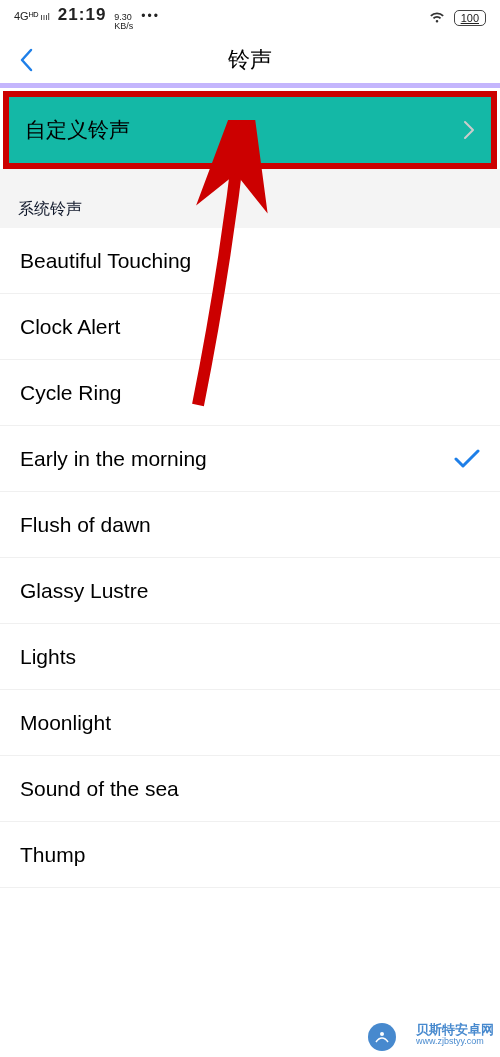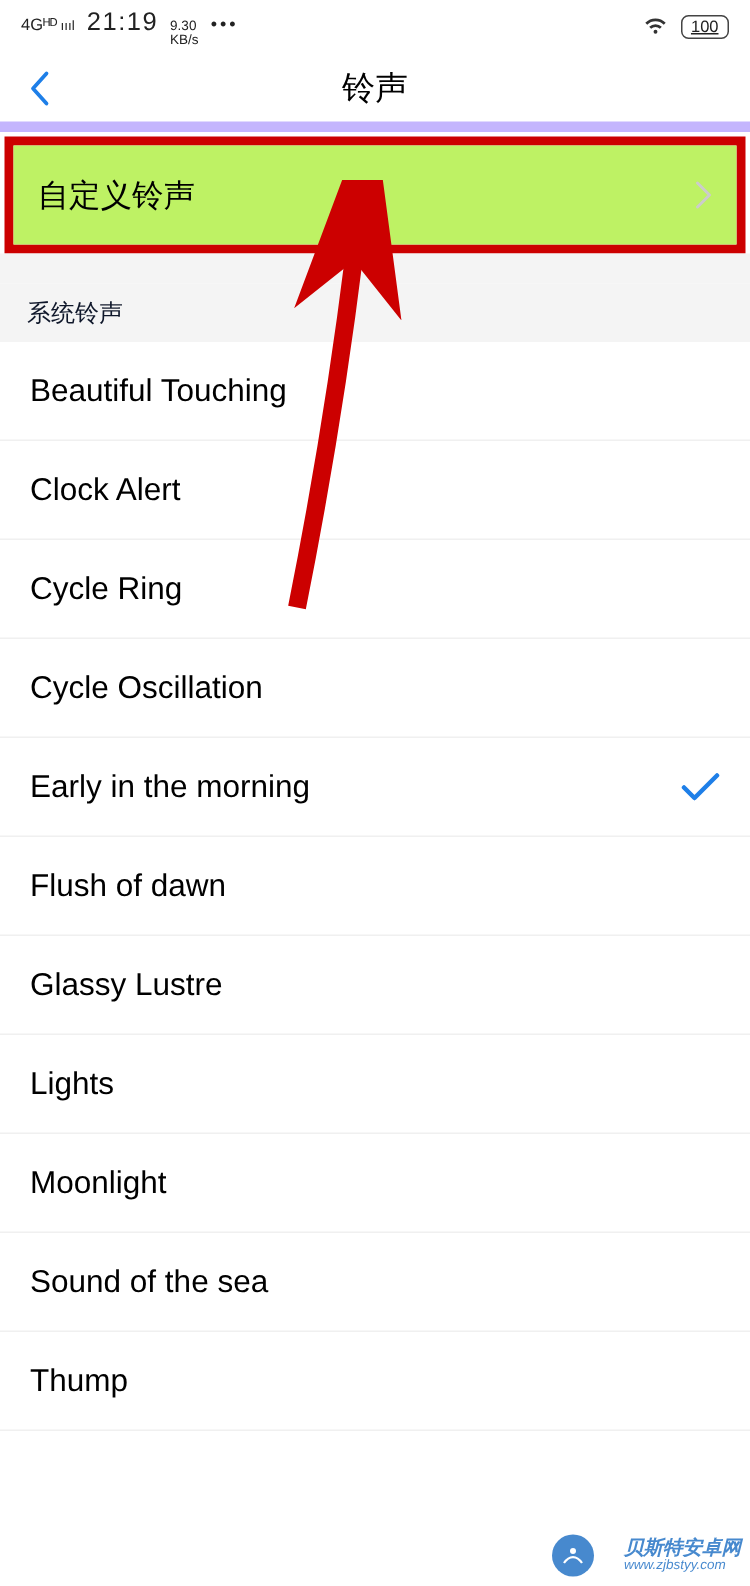--- a/index.html
+++ b/index.html
@@ -14,39 +14,39 @@
     .status-bar {
       height: 36px;
       display: flex;
       align-items: center;
       padding: 0 14px;
       font-size: 13px;
       color: #222;
     }
     .status-left { display: flex; align-items: baseline; gap: 8px; }
     .signal { font-size: 11px; }
-    .time { font-size: 17px; font-weight: 400; letter-spacing: 1px; }
+    .time { font-size: 17px; font-weight: 700; letter-spacing: 1px; }
     .speed { font-size: 9px; line-height: 1; }
     .dots { letter-spacing: 2px; font-size: 12px; }
     .status-right { margin-left: auto; display: flex; align-items: center; gap: 8px; }
     .wifi { font-size: 14px; }
     .battery {
       border: 1.5px solid #444;
       border-radius: 5px;
       padding: 1px 6px;
       font-size: 11px;
       position: relative;
       text-decoration: underline;
     }
     .nav-bar {
       height: 52px;
       display: flex;
       align-items: center;
       position: relative;
-      border-bottom: 7px solid #c4b5fd;
+      border-bottom: 5px solid #c4b5fd;
     }
     .back-btn {
       position: absolute;
       left: 12px;
       width: 28px;
       height: 28px;
       display: flex;
       align-items: center;
       justify-content: center;
     }
@@ -59,21 +59,21 @@
     }
     .highlight-box {
       border: 6px solid #c00;
       margin: 3px 3px 0 3px;
     }
     .custom-row {
       height: 66px;
       display: flex;
       align-items: center;
       padding: 0 16px;
-      background: #bef264;
+      background: #14b8a6;
     }
     .custom-label { font-size: 21px; color: #000; }
     .chevron-right {
       margin-left: auto;
       width: 12px;
       height: 20px;
     }
     .gap { height: 20px; background: #f4f4f4; }
     .section-header {
       background: #f4f4f4;
@@ -99,24 +99,23 @@
       position: absolute;
       left: 150px;
       top: 120px;
       pointer-events: none;
     }
     .watermark {
       position: absolute;
       right: 6px;
       bottom: 6px;
       display: flex;
-      align-items: center;
+      align-items: flex-start;
       gap: 20px;
       opacity: 0.75;
-      font-style: italic;
     }
     .wm-icon {
       width: 28px;
       height: 28px;
       border-radius: 50%;
       background: #0a62be;
       display: flex;
       align-items: center;
       justify-content: center;
     }
@@ -168,23 +167,20 @@
 
 <div id="ringtone-list">
     <div class="item">
       <span>Beautiful Touching</span>
     </div>
     <div class="item">
       <span>Clock Alert</span>
     </div>
     <div class="item">
       <span>Cycle Ring</span>
-    </div>
-    <div class="item">
-      <span>Cycle Oscillation</span>
     </div>
     <div class="item">
       <span>Early in the morning</span>
       <svg class="check" viewBox="0 0 26 20">
         <path d="M2 10l7 7L24 2" stroke="#1e7fe8" stroke-width="3" fill="none" stroke-linecap="round" stroke-linejoin="round"></path>
       </svg>
     </div>
     <div class="item">
       <span>Flush of dawn</span>
     </div>

